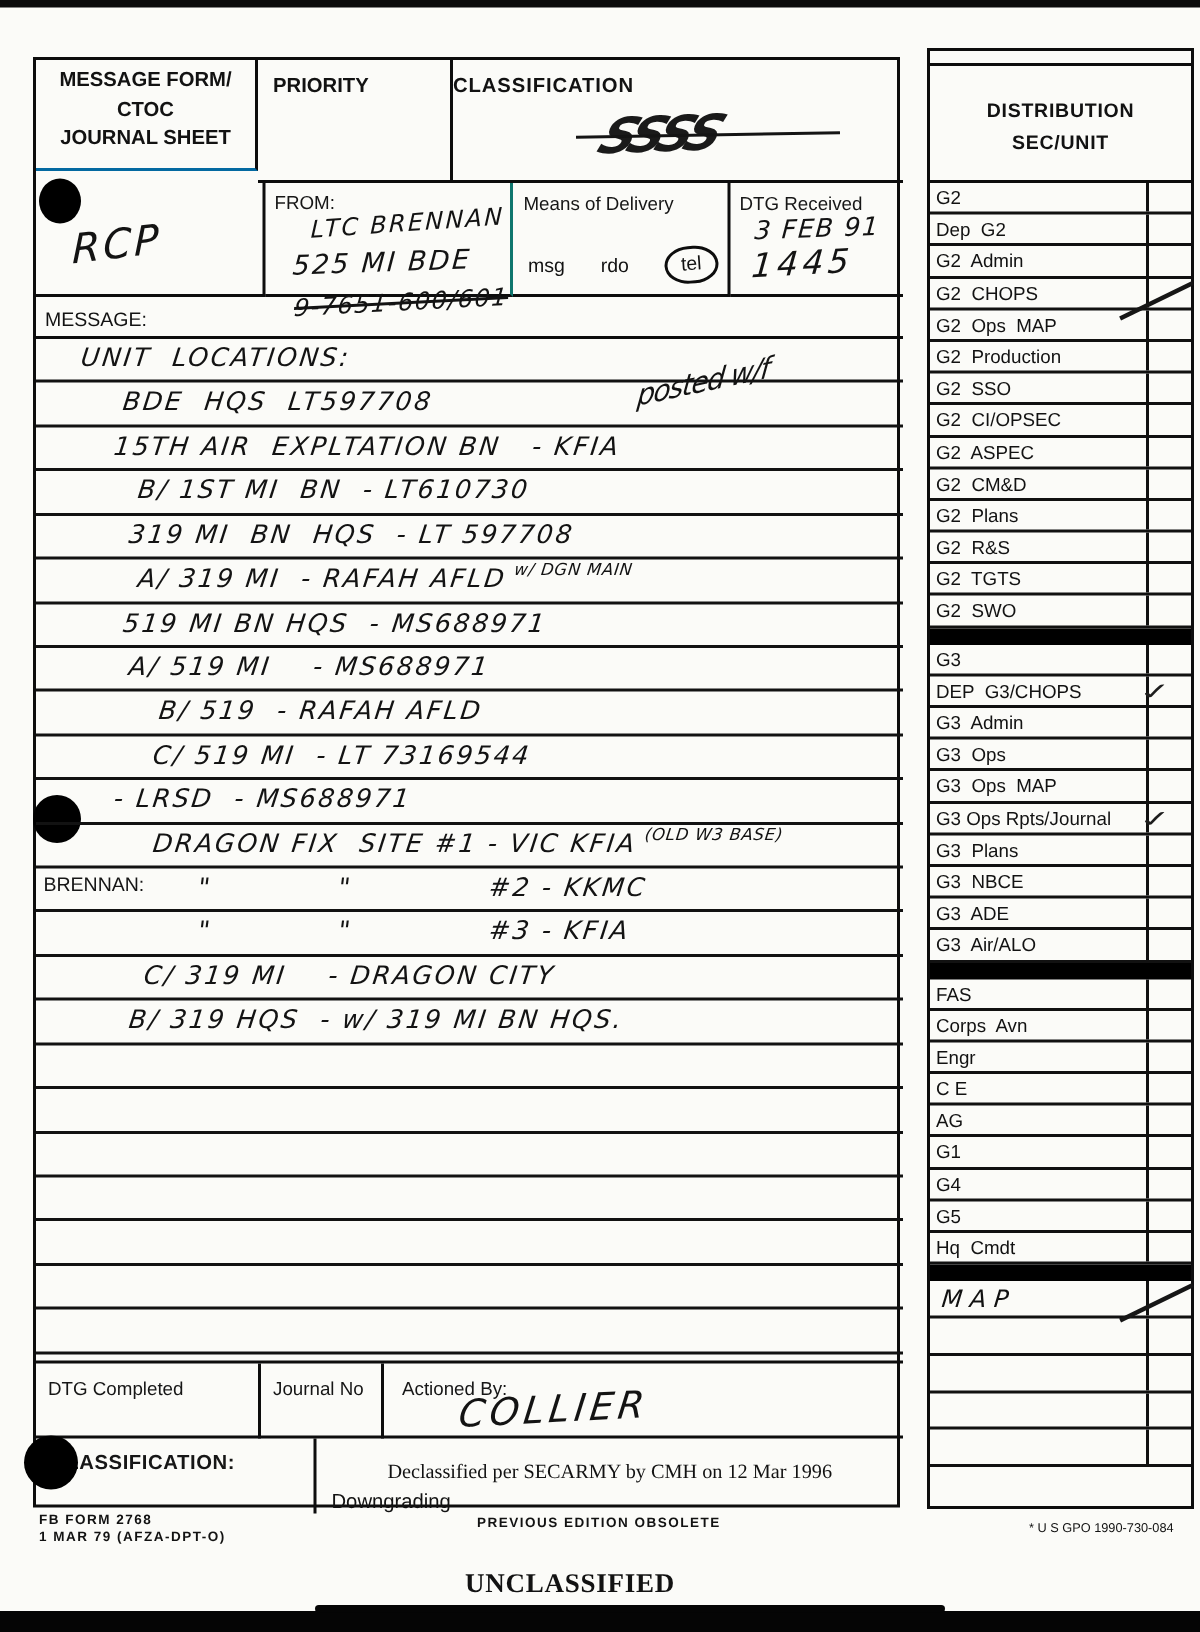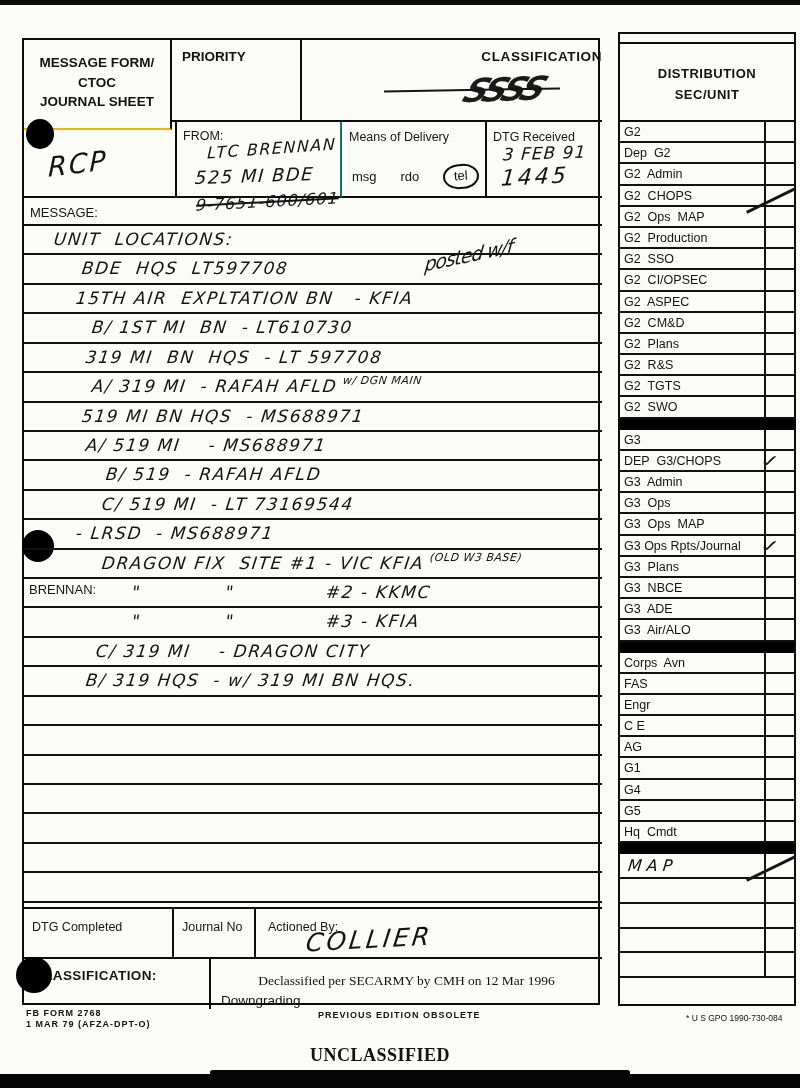--- a/index.html
+++ b/index.html
@@ -13,23 +13,23 @@
 
   .ink-dot { position:absolute; background:#000; border-radius:50%; }
 
   
   .form-wrap { position:absolute; left:22px; top:38px; width:578px; height:967px; border:2px solid #0d0d0d; background:transparent; }
   .cell { position:absolute; border-color:#0d0d0d; }
   .lbl { font-size:12.5px; color:#161616; }
   .lbl-b { font-weight:bold; letter-spacing:0.4px; }
   .pre { white-space:pre-line; }
 
-  .hdr-c1 { left:0; top:0; width:148px; height:90px; border-right:2px solid #0d0d0d; border-bottom:2px solid #eab308; text-align:center; padding-top:13px; font-weight:bold; font-size:13.5px; line-height:1.45; }
+  .hdr-c1 { left:0; top:0; width:148px; height:74px; border-right:2px solid #0d0d0d; border-bottom:2px solid #0369a1; text-align:center; padding-top:3px; font-weight:bold; font-size:13.5px; line-height:1.45; }
   .hdr-c2 { left:148px; top:0; width:130px; height:82px; border-right:2px solid #0d0d0d; border-bottom:2px solid #0d0d0d; padding:9px 0 0 10px; font-weight:bold; font-size:13.5px; }
-  .hdr-c3 { left:278px; top:0; width:300px; height:82px; border-bottom:2px solid #0d0d0d; text-align:right; padding-top:9px; font-weight:bold; font-size:13.5px; letter-spacing:0.6px; }
+  .hdr-c3 { left:278px; top:0; width:300px; height:82px; border-bottom:2px solid #0d0d0d; text-align:left; padding-top:9px; font-weight:bold; font-size:13.5px; letter-spacing:0.6px; }
 
   .scribble-box { position:absolute; left:100px; top:30px; width:140px; height:40px; }
   .scribble { display:inline-block; font-family:"DejaVu Sans",sans-serif; font-style:italic; font-size:33px; letter-spacing:-4px; transform:skewX(-24deg) rotate(-2deg); color:#1a1a1a; }
   .scribble-strike { position:absolute; left:-18px; top:19px; width:176px; border-top:2.5px solid #141414; transform:rotate(-1deg); }
 
   .row2-a { left:0; top:82px; width:153px; height:76px; border-right:2px solid #0d0d0d; border-bottom:2px solid #0d0d0d; }
   .row2-b { left:153px; top:82px; width:165px; height:76px; border-right:2px solid #0f766e; border-bottom:2px solid #0d0d0d; padding:4px 0 0 6px; }
   .row2-c { left:318px; top:82px; width:145px; height:76px; border-right:2px solid #0d0d0d; border-bottom:2px solid #0d0d0d; padding:5px 0 0 7px; }
   .row2-d { left:463px; top:82px; width:115px; height:76px; border-bottom:2px solid #0d0d0d; padding:5px 0 0 6px; }
 
@@ -294,25 +294,25 @@
         <div class="dist-row">
           <span class="dist-label">G3  ADE</span>
           <div class="dist-check"></div>
         </div>
         <div class="dist-row">
           <span class="dist-label">G3  Air/ALO</span>
           <div class="dist-check"></div>
         </div>
         <div class="dist-divider"></div>
         <div class="dist-row">
+          <span class="dist-label">FAS</span>
+          <div class="dist-check"></div>
+        </div>
+        <div class="dist-row">
           <span class="dist-label">Corps  Avn</span>
-          <div class="dist-check"></div>
-        </div>
-        <div class="dist-row">
-          <span class="dist-label">FAS</span>
           <div class="dist-check"></div>
         </div>
         <div class="dist-row">
           <span class="dist-label">Engr</span>
           <div class="dist-check"></div>
         </div>
         <div class="dist-row">
           <span class="dist-label">C E</span>
           <div class="dist-check"></div>
         </div>

